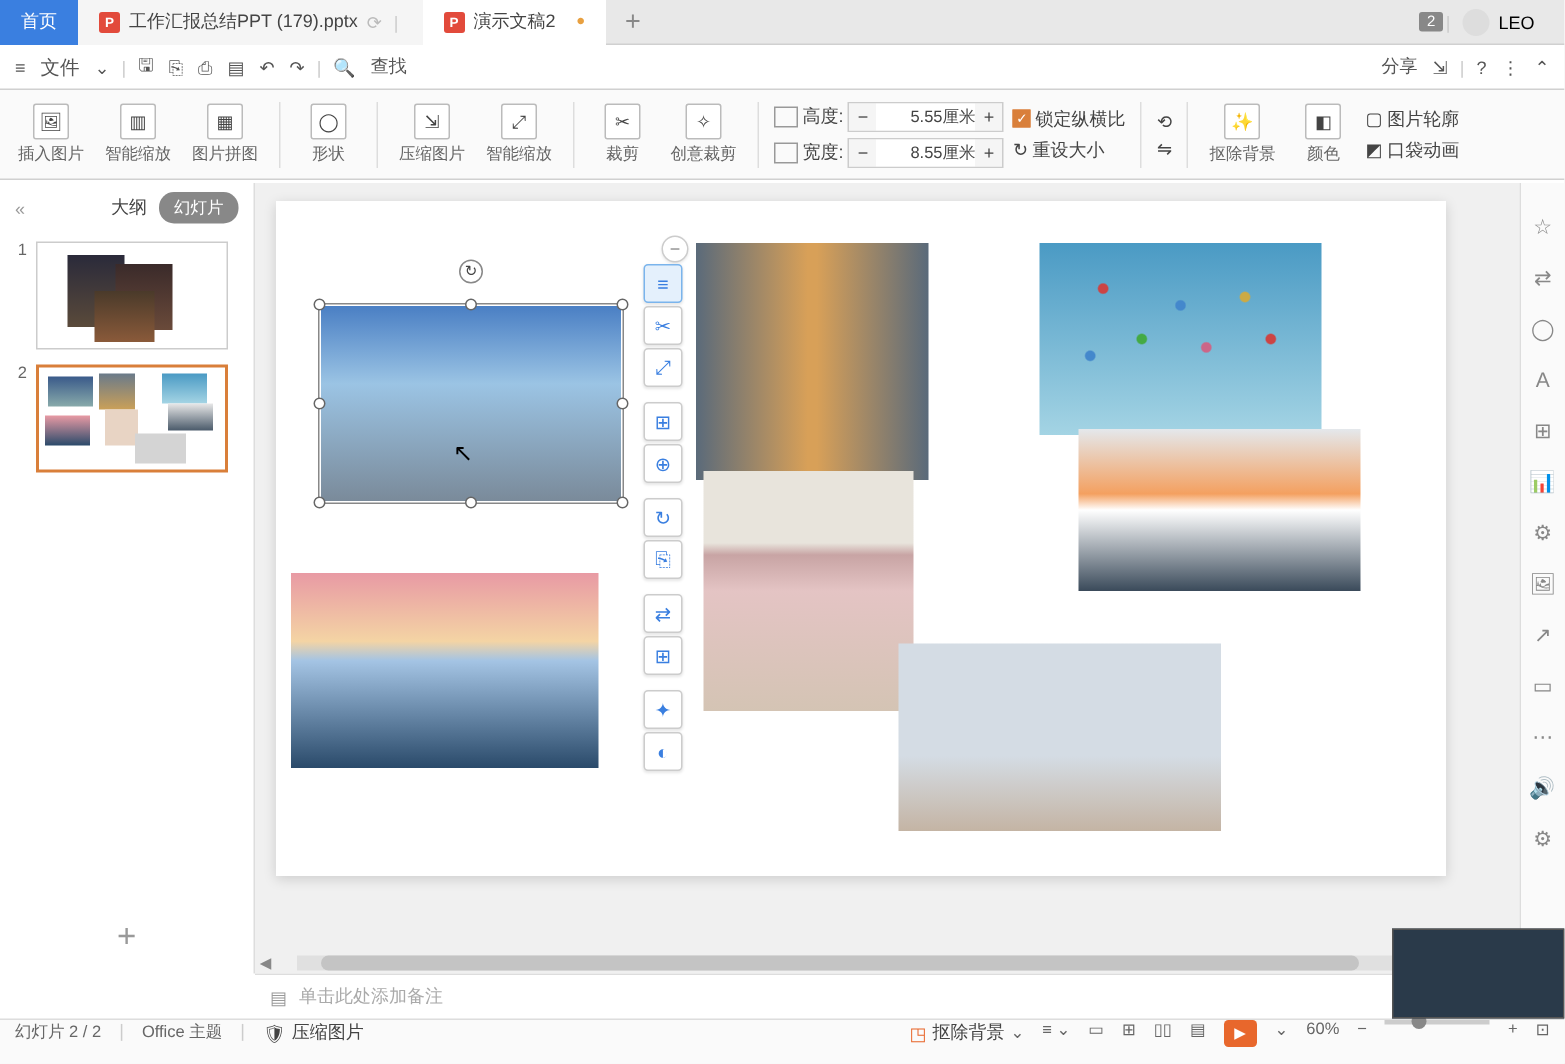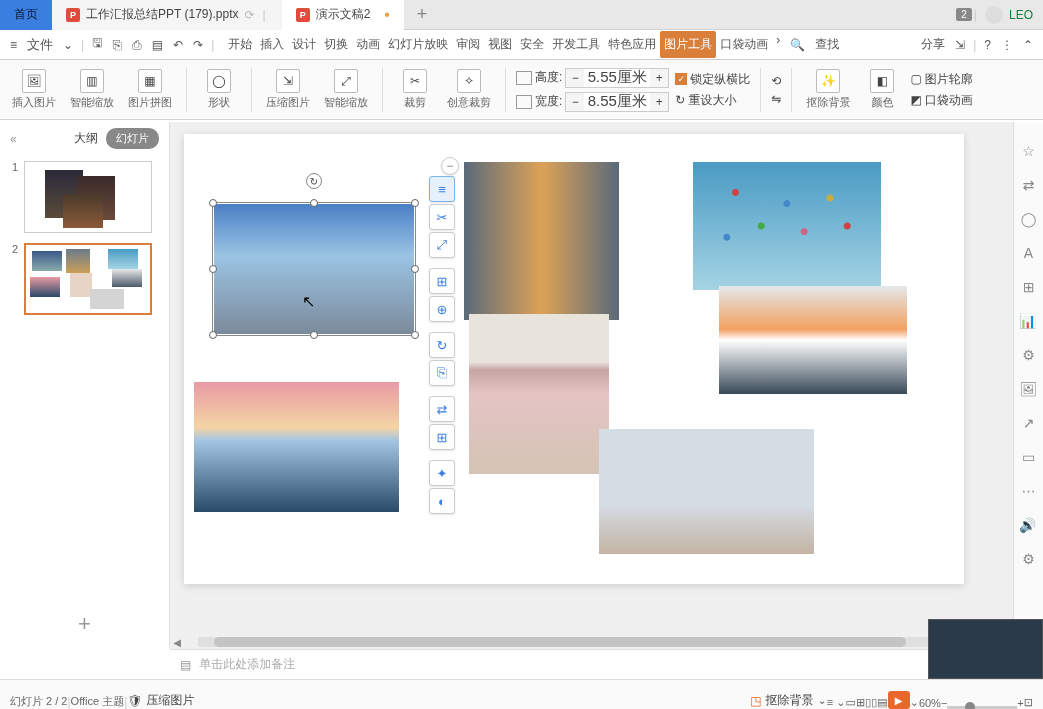--- a/index.html
+++ b/index.html
@@ -1,49 +1,49 @@
 <!DOCTYPE html>
 <html><head>
 <meta charset="utf-8">
 <style>
 *{box-sizing:border-box;margin:0;padding:0;font-family:"Microsoft YaHei",sans-serif;font-size:12px;color:#444}
 body{width:1043px;height:709px;background:#fff;overflow:hidden;position:relative}
 .titlebar{height:30px;display:flex;background:#e8e8e8;border-bottom:1px solid #d0d0d0;align-items:center}
 .tab{height:30px;display:flex;align-items:center;padding:0 14px;gap:6px;cursor:pointer}
 .tab.home{background:#3a7fe0;color:#fff}
-.tab.home span{color:#0f172a}
+.tab.home span{color:#ffffff}
 .tab.file{background:#f5f5f5}
 .tab.active{background:#fff}
 .tab .ppt-ico{width:14px;height:14px;background:#e24a3b;border-radius:2px;display:inline-flex;align-items:center;justify-content:center;color:#fff;font-size:9px;font-weight:bold}
 .tab .dirty{color:#e8a040;font-size:16px;margin-left:8px}
 .tab .spin{color:#bbb}
 .spacer{flex:1}
 .newtab{width:36px;text-align:center;font-size:18px;color:#888}
 .badge{background:#888;color:#fff;padding:1px 5px;border-radius:2px;font-size:10px}
 .avatar{width:18px;height:18px;border-radius:50%;background:#ddd;margin:0 6px}
-.user{margin-right:10px;color:#15803d}
+.user{margin-right:20px;color:#000000}
 .menubar{height:30px;display:flex;align-items:center;border-bottom:1px solid #d0d0d0;padding:0 6px;gap:2px}
 .menubtn{padding:2px 4px;color:#555}
 .menubtn.file-menu{font-size:13px}
 .divd{color:#ccc;margin:0 2px}
 .menutabs{display:flex;margin-left:6px}
 .menutab{padding:4px 3px;color:#555;border:1px solid transparent}
 .menutab.active{background:#d97f3a;color:#fff;border-radius:2px}
 .toolbar{height:60px;display:flex;align-items:center;border-bottom:1px solid #d0d0d0;padding:4px 8px;gap:6px;background:#fafafa;position:relative}
 .tbtn{display:flex;flex-direction:column;align-items:center;gap:2px;padding:2px 4px;min-width:44px}
 .tbtn .ico{width:24px;height:24px;border:1px solid #bbb;border-radius:2px;display:flex;align-items:center;justify-content:center;background:#fff}
 .tbtn .lbl{font-size:11px;color:#666;white-space:nowrap}
 .tsep{width:1px;height:44px;background:#ddd;margin:0 4px}
 .dimgroup{display:flex;flex-direction:column;gap:4px}
 .dimrow{display:flex;align-items:center;gap:3px}
 .dimrow .tico{width:16px;height:14px;border:1px solid #999}
 .dimrow .dlbl{font-size:12px}
 .spin-inp{display:flex;align-items:center;border:1px solid #ccc;height:20px}
 .spin-inp button{width:18px;height:18px;border:none;background:#f5f5f5;font-size:12px}
-.spin-inp input{width:66px;border:none;text-align:center;font-size:15px;height:18px;outline:none}
+.spin-inp input{width:66px;border:none;text-align:right;font-size:11px;height:18px;outline:none}
 .cbx{width:12px;height:12px;border:1px solid #d97f3a;background:#d97f3a;display:inline-flex;align-items:center;justify-content:center;color:#fff;font-size:9px}
 .workspace{position:absolute;top:122px;left:0;right:30px;bottom:60px;display:flex}
 .sidepanel{width:170px;background:#fff;border-right:1px solid #ddd;display:flex;flex-direction:column}
 .sidehead{display:flex;align-items:center;gap:8px;padding:6px 10px;font-size:12px}
 .sidehead .pill{background:#888;color:#fff;padding:3px 10px;border-radius:10px;font-size:11px}
 .sidehead .collapse{color:#999;margin-right:auto;font-size:12px}
 .thumbs{flex:1;overflow:auto;padding:6px}
 .thumb{display:flex;gap:6px;margin-bottom:10px}
 .thumb .num{width:12px;text-align:right;font-size:11px;color:#666}
 .thumb .slide{width:128px;height:72px;border:1px solid #ccc;background:#fff;position:relative;overflow:hidden}
@@ -73,21 +73,21 @@
 .float-toolbar .fbtn.on{background:#e4f0fc;border-color:#7ab4ec}
 .float-toolbar .gap{height:6px}
 .cursor{position:absolute;left:118px;top:158px;font-size:16px;color:#000;pointer-events:none}
 .hscroll{position:absolute;left:0;right:0;bottom:0;height:14px;background:#f0f0f0;display:flex;align-items:center}
 .hscroll .track{flex:1;height:10px;background:#e0e0e0;margin:0 14px;position:relative}
 .hscroll .hthumb{position:absolute;left:2%;width:88%;height:100%;background:#c4c4c4;border-radius:5px}
 .hscroll .arr{width:14px;text-align:center;color:#888;font-size:10px}
 .notes{position:absolute;left:170px;right:30px;bottom:30px;height:30px;border-top:1px solid #ddd;display:flex;align-items:center;padding:0 10px;gap:8px;background:#fff}
 .notes .nico{color:#999}
 .notes .ntext{color:#aaa}
-.statusbar{position:absolute;left:0;right:0;bottom:0;height:30px;border-top:1px solid #ddd;display:flex;align-items:flex-end;padding:0 10px;background:#fafafa}
+.statusbar{position:absolute;left:0;right:0;bottom:0;height:30px;border-top:1px solid #ddd;display:flex;align-items:flex-start;padding:0 10px;gap:12px;background:#fafafa}
 .statusbar .sitem{color:#666;font-size:11px;display:flex;align-items:center;gap:4px}
 .statusbar .sep{color:#ccc}
 .playbtn{width:22px;height:18px;background:#e8672c;border-radius:3px;display:flex;align-items:center;justify-content:center;color:#fff;font-size:10px}
 .zoomslider{width:70px;height:3px;background:#ccc;position:relative}
 .zoomslider .zthumb{position:absolute;left:18px;top:-4px;width:10px;height:10px;background:#888;border-radius:50%}
 .rightbar{position:absolute;right:0;top:122px;bottom:30px;width:30px;background:#fafafa;border-left:1px solid #ddd;display:flex;flex-direction:column;align-items:center;padding-top:20px;gap:16px}
 .rightbar .rico{width:18px;height:18px;color:#888;display:flex;align-items:center;justify-content:center;font-size:14px}
 .preview-corner{position:absolute;right:0;bottom:30px;width:115px;height:60px;background:#2a3a4a;border:1px solid #555}
 </style>
 </head>
@@ -121,36 +121,20 @@
   <span class="menubtn file-menu">文件</span>
   <span class="menubtn">⌄</span>
   <span class="divd">|</span>
   <span class="menubtn">🖫</span>
   <span class="menubtn">⎘</span>
   <span class="menubtn">⎙</span>
   <span class="menubtn">▤</span>
   <span class="menubtn">↶</span>
   <span class="menubtn">↷</span>
   <span class="divd">|</span>
-  <div class="menutabs">
-    <span class="menutab">开始</span>
-    <span class="menutab">插入</span>
-    <span class="menutab">设计</span>
-    <span class="menutab">切换</span>
-    <span class="menutab">动画</span>
-    <span class="menutab">幻灯片放映</span>
-    <span class="menutab">审阅</span>
-    <span class="menutab">视图</span>
-    <span class="menutab">安全</span>
-    <span class="menutab">开发工具</span>
-    <span class="menutab">特色应用</span>
-    <span class="menutab active">图片工具</span>
-    <span class="menutab">口袋动画</span>
-    <span class="menubtn">›</span>
-  </div>
   <span class="menubtn">🔍</span>
   <span class="menubtn">查找</span>
   <div class="spacer"></div>
   <span class="menubtn">分享</span>
   <span class="menubtn">⇲</span>
   <span class="divd">|</span>
   <span class="menubtn">?</span>
   <span class="menubtn">⋮</span>
   <span class="menubtn">⌃</span>
 </div>

